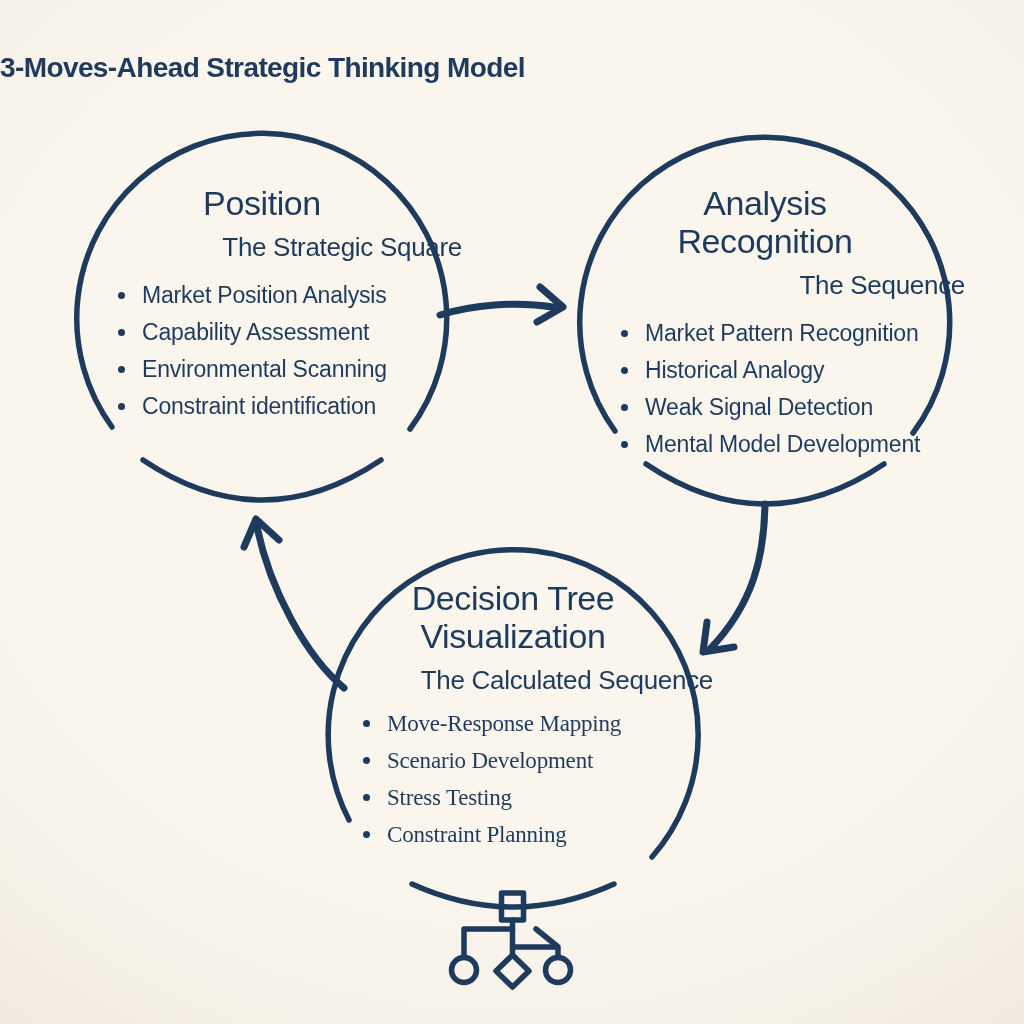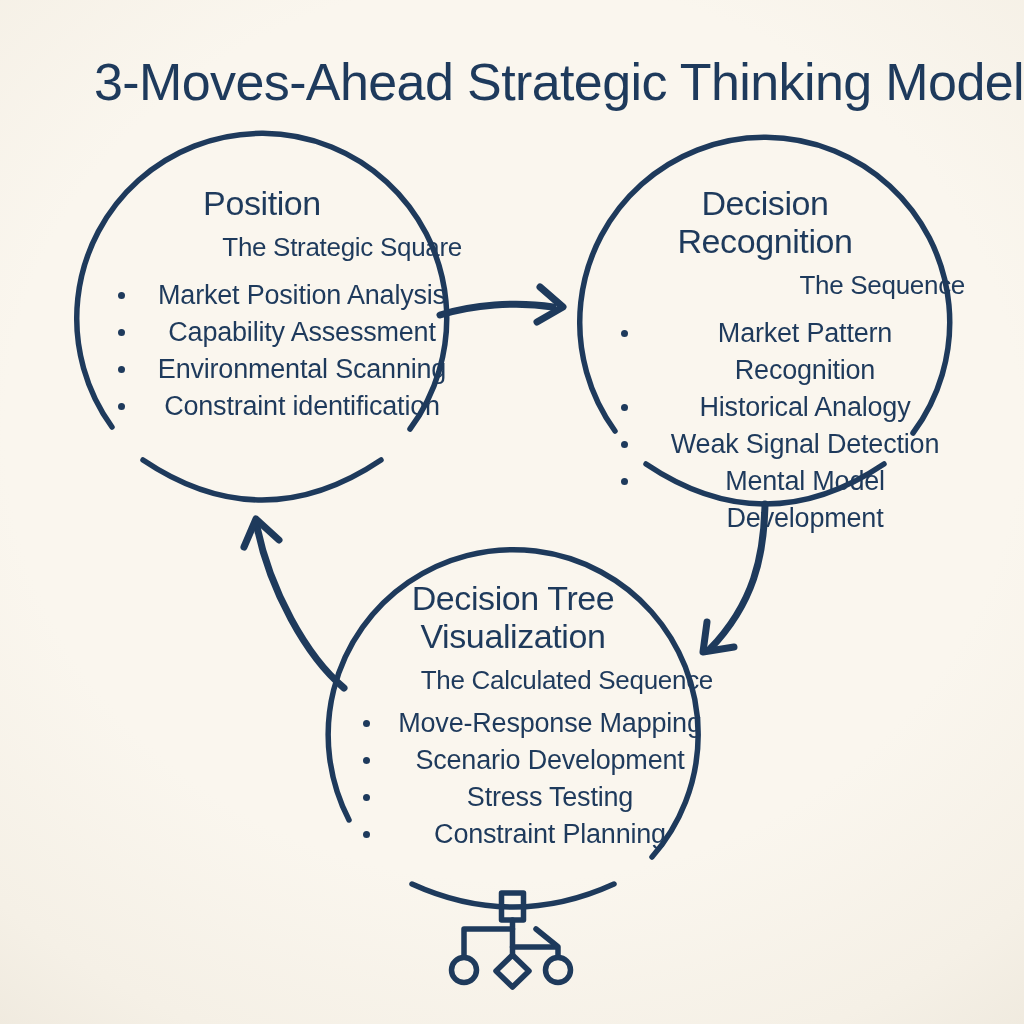--- a/index.html
+++ b/index.html
@@ -15,43 +15,43 @@
     stroke: var(--ink); fill:none;
     stroke-linecap:round; stroke-linejoin:round;
   }
   .outline { stroke-width:5.5; }
   .arrow   { stroke-width:7; }
   .tree    { stroke-width:5.5; }
   .bgfill  { fill: var(--bg); }
 
   .title {
     position:absolute; top:52px; left:0; width:100%; margin:0;
-    text-align:right; font-size:52px; font-weight:400; letter-spacing:-0.6px;
+    text-align:left; font-size:28px; font-weight:700; letter-spacing:-0.6px;
   }
   .node { position:absolute; width:400px; text-align:center; }
   .n1 { left:62px;  top:184px; }
   .n2 { left:565px; top:184px; }
   .n3 { left:313px; top:579px; }
   .node-heading {
     margin:0; font-size:34px; line-height:38px; font-weight:400; letter-spacing:-0.4px;
   }
   .node-heading span { display:block; }
   .node-subtitle {
     margin:9px 0 0 0; font-size:26px; line-height:33px; letter-spacing:-0.3px; font-weight:400;text-align:right;
   }
   .node-bullets {
-    margin:13px 0 0 0; padding:0; list-style:none; text-align:center;
-    font-size:27px; line-height:37px; letter-spacing:-0.2px;
+    margin:13px 0 0 0; padding:0; list-style:none; text-align:left;
+    font-size:23px; line-height:37px; letter-spacing:-0.2px;
   }
   .node-bullets li { position:relative; padding-left:80px; }
   .node-bullets li::before {
     content:""; position:absolute; left:56px; top:15px;
     width:7px; height:7px; border-radius:50%; background:currentColor;
   }
-  .n3 .node-bullets { margin-top:8px; }
+  .n3 .node-bullets { margin-top:8px;font-family:Liberation Serif, serif; }
   .n3 .node-bullets li { padding-left:74px; }
   .n3 .node-bullets li::before { left:50px; }
 </style>
 </head>
 <body>
 
 <div class="canvas">
 
   <svg class="art" viewBox="0 0 1024 1024" aria-hidden="true">
 
@@ -107,21 +107,21 @@
     <ul class="node-bullets">
       <li>Market Position Analysis</li>
       <li>Capability Assessment</li>
       <li>Environmental Scanning</li>
       <li>Constraint identification</li>
     </ul>
   </section>
 
   <section class="node n2">
     <h2 class="node-heading">
-      <span>Decision</span>
+      <span>Analysis</span>
       <span>Recognition</span>
     </h2>
     <p class="node-subtitle">The Sequence</p>
     <ul class="node-bullets">
       <li>Market Pattern Recognition</li>
       <li>Historical Analogy</li>
       <li>Weak Signal Detection</li>
       <li>Mental Model Development</li>
     </ul>
   </section>

